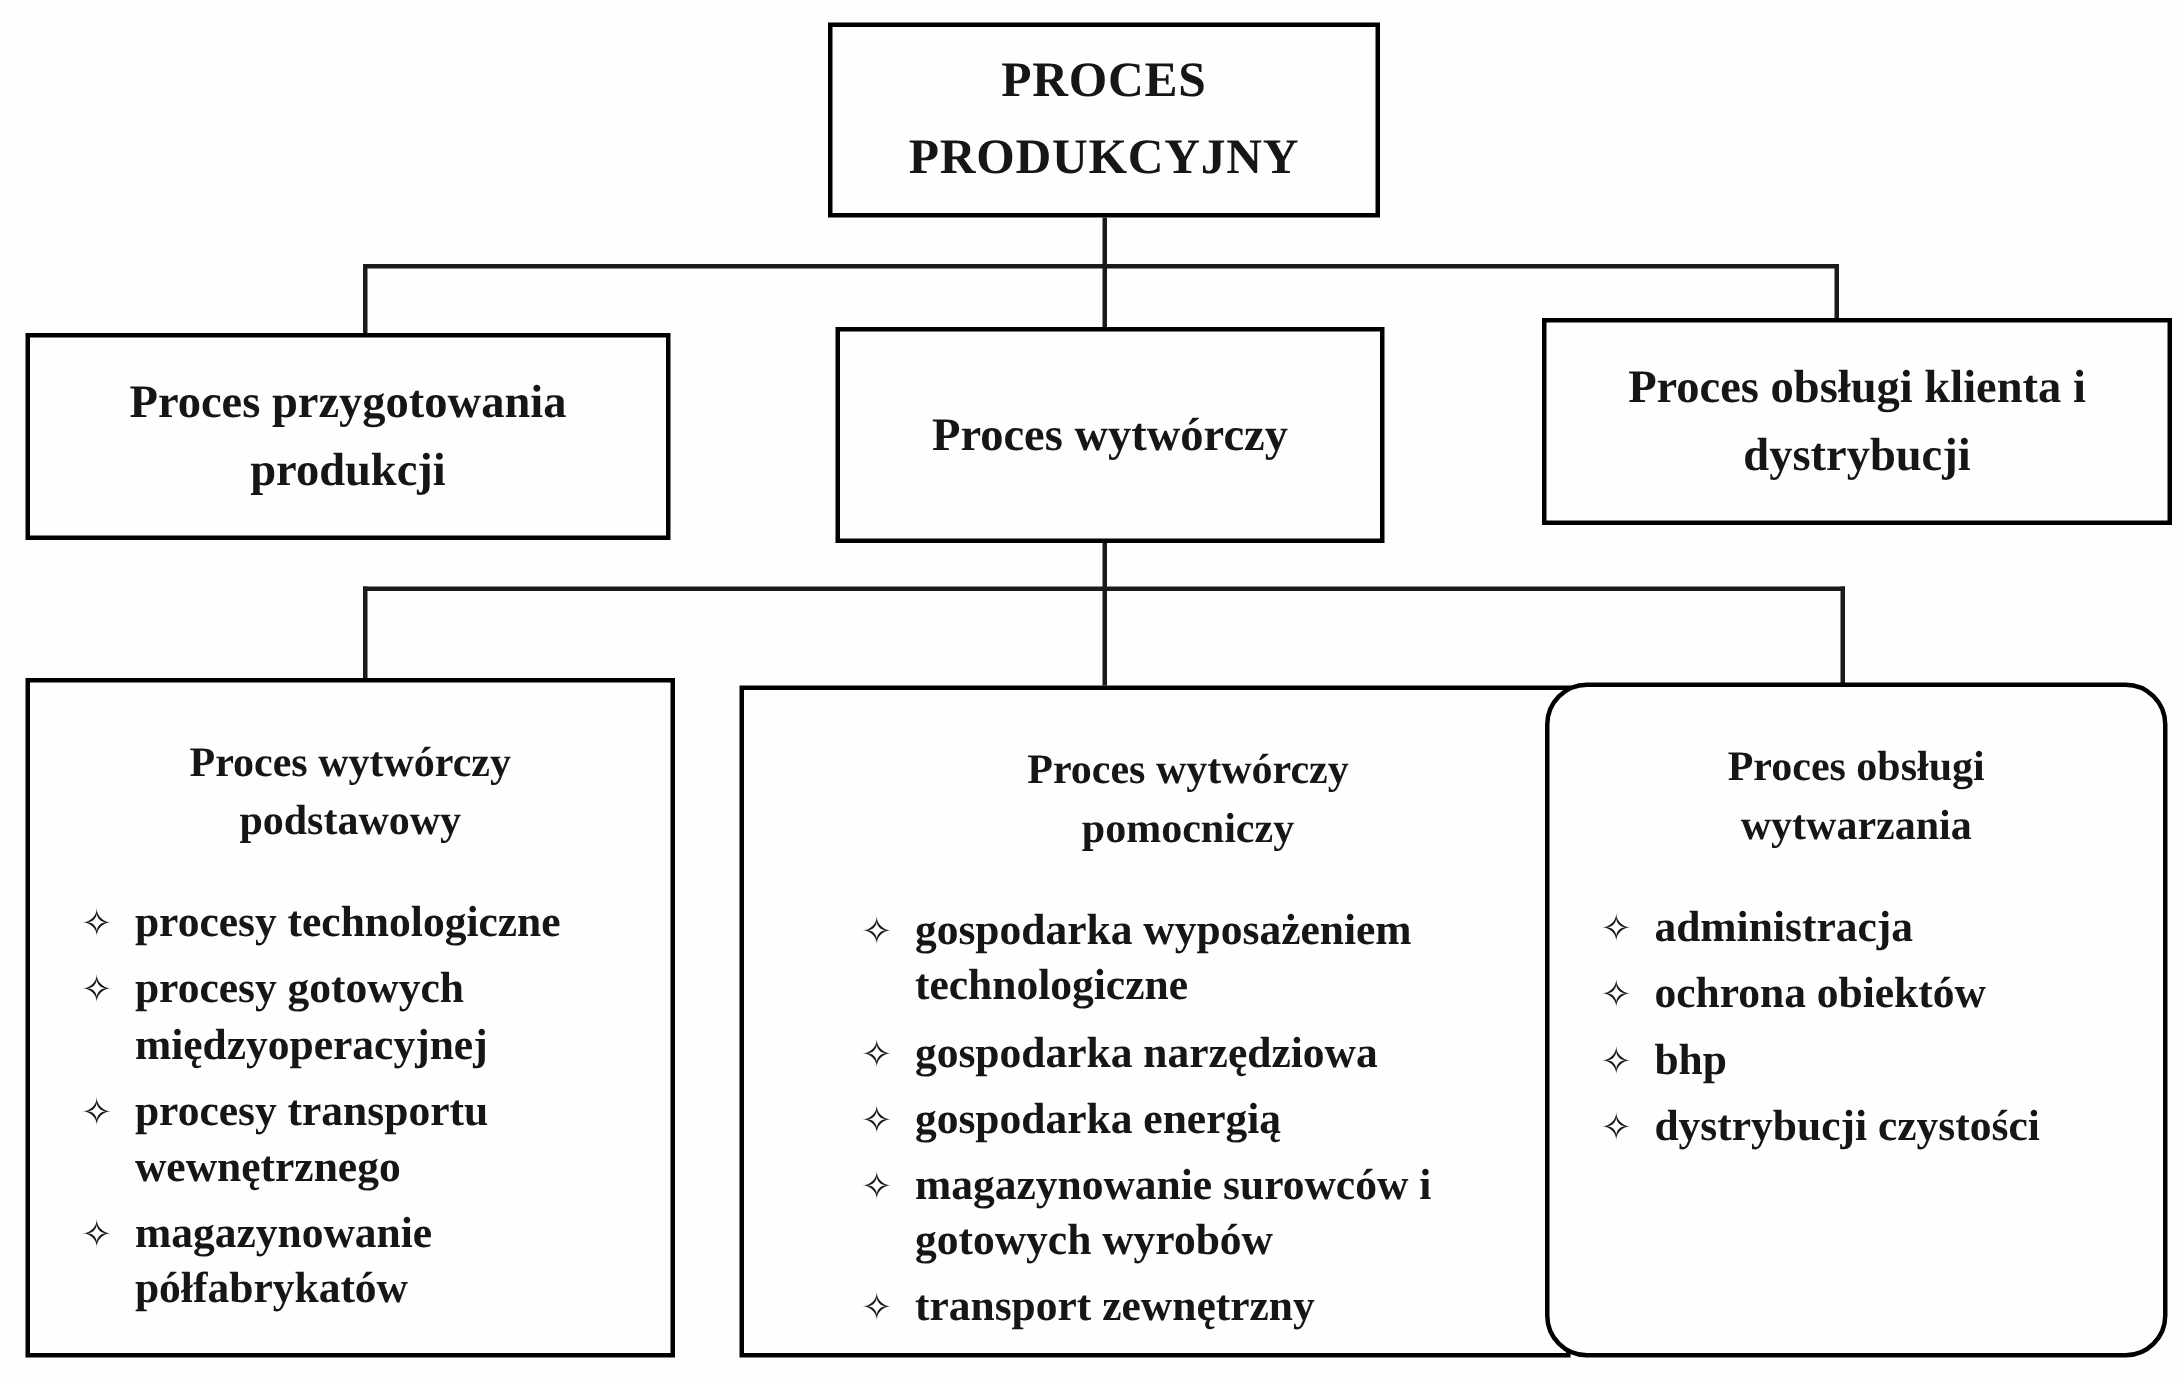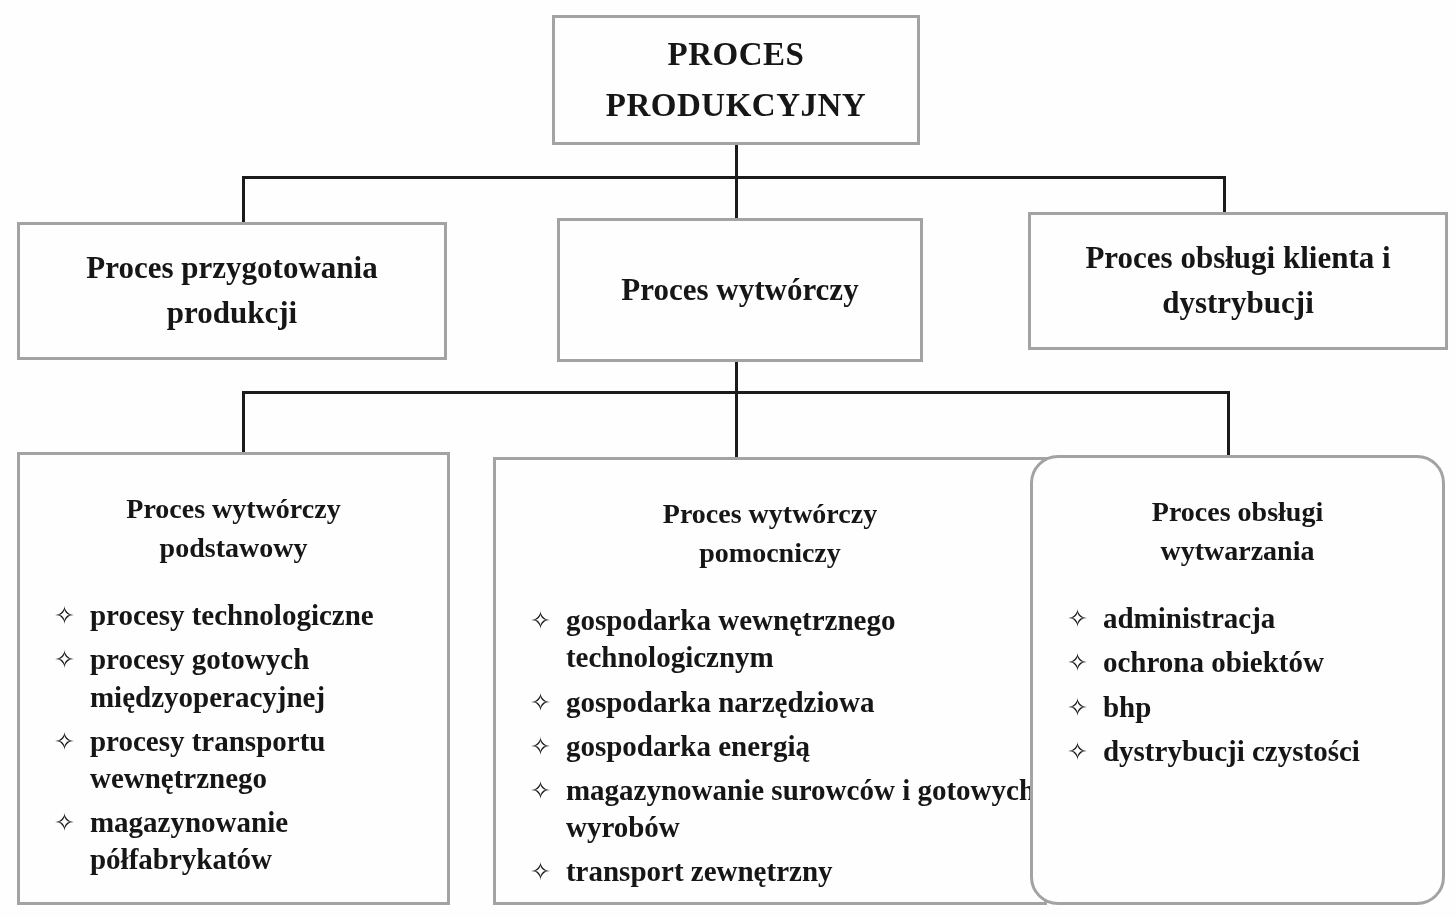--- a/index.html
+++ b/index.html
@@ -11,21 +11,21 @@
     position: relative;
     width: 1456px;
     height: 918px;
     background: #fefefe;
     font-family: "Liberation Serif", "DejaVu Serif", serif;
     color: #161616;
     overflow: hidden;
   }
   .node {
     position: absolute;
-    border: 3px solid #a3a3a3;
+    border: 3px solid #000000;
     background: #fefefe;
     box-sizing: border-box;
   }
   .center-label {
     display: flex;
     align-items: center;
     justify-content: center;
     text-align: center;
     font-weight: bold;
   }
@@ -125,26 +125,26 @@
         <span class="bullet-glyph">✧</span>
         <span class="bullet-text">procesy transportu wewnętrznego</span>
       </div>
       <div class="bullet-item">
         <span class="bullet-glyph">✧</span>
         <span class="bullet-text">magazynowanie półfabrykatów</span>
       </div>
     </div>
   </div>
 
-  <div class="node sub-box" style="left:493px; top:457px; width:554px; height:448px;">
+  <div class="node sub-box" style="left:493px; top:457px; width:554px; height:448px;padding-left:44px;">
     <div class="sub-title w300">Proces wytwórczy pomocniczy</div>
     <div class="bullet-list">
       <div class="bullet-item">
         <span class="bullet-glyph">✧</span>
-        <span class="bullet-text">gospodarka wewnętrznego technologicznym</span>
+        <span class="bullet-text">gospodarka wyposażeniem technologiczne</span>
       </div>
       <div class="bullet-item">
         <span class="bullet-glyph">✧</span>
         <span class="bullet-text">gospodarka narzędziowa</span>
       </div>
       <div class="bullet-item">
         <span class="bullet-glyph">✧</span>
         <span class="bullet-text">gospodarka energią</span>
       </div>
       <div class="bullet-item">

